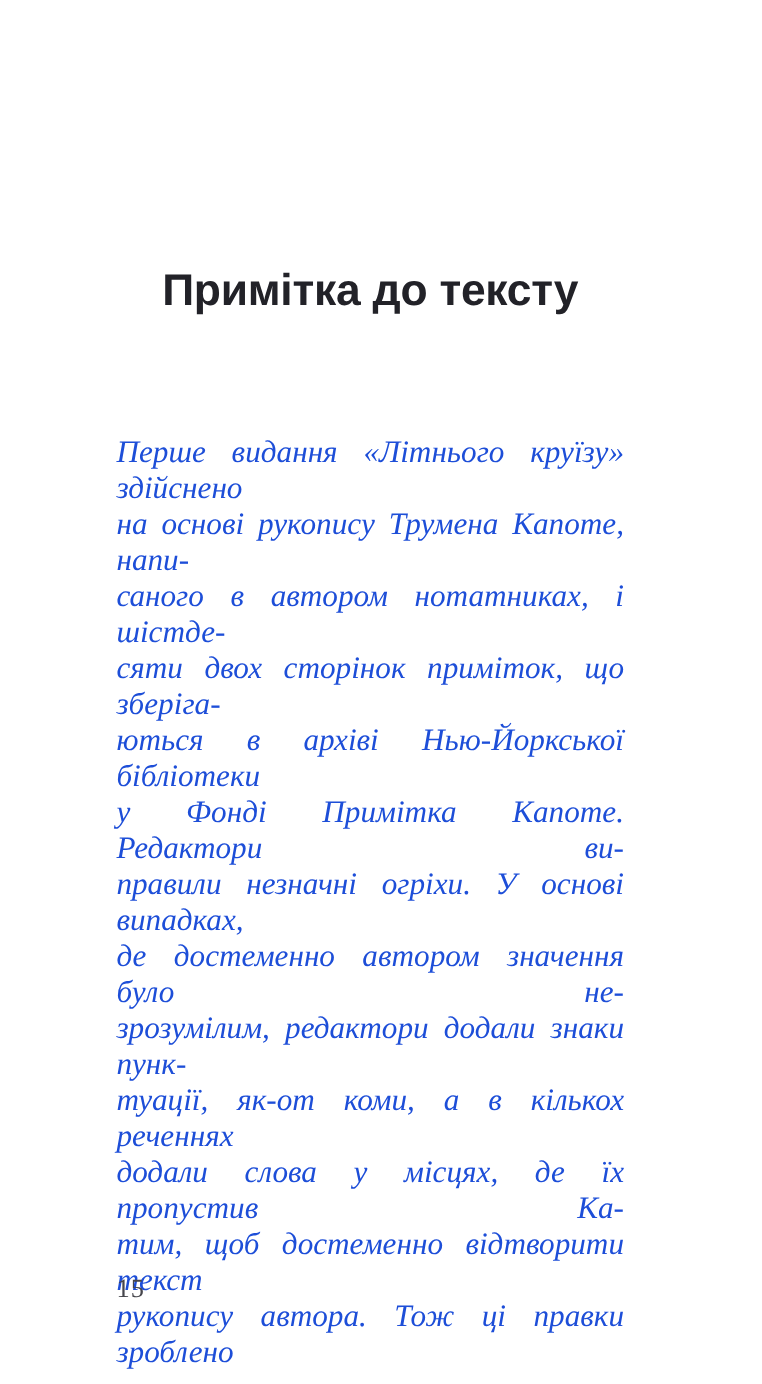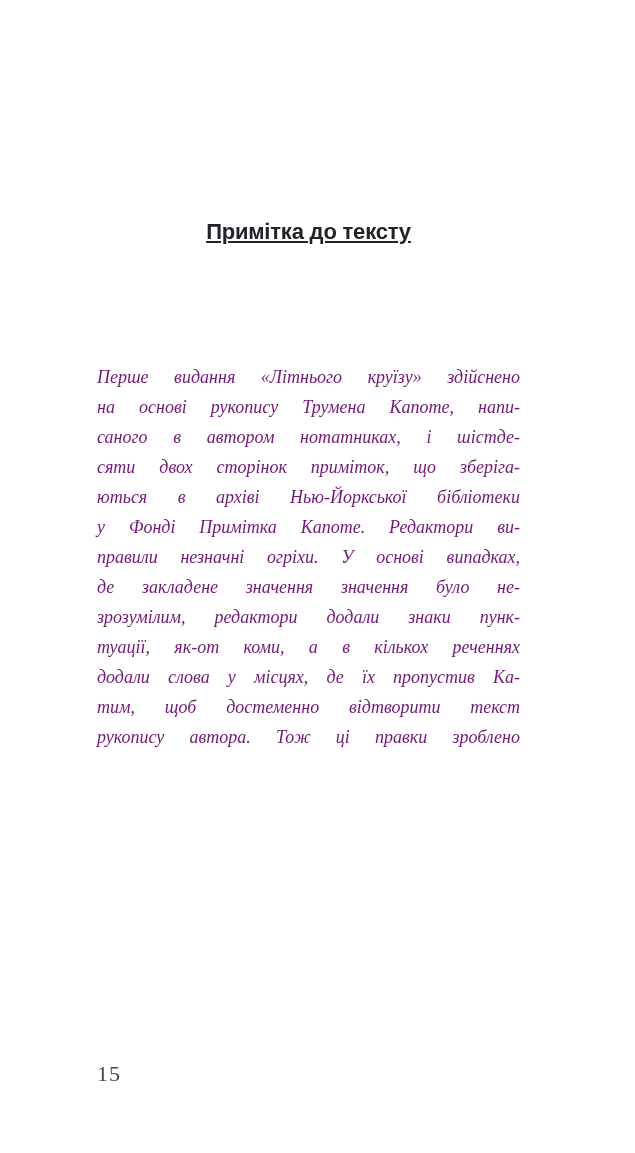--- a/index.html
+++ b/index.html
@@ -20,38 +20,37 @@
     background: #ffffff;
   }
   .section-title {
     position: absolute;
     top: 200px;
     left: 97px;
     width: 423px;
     text-align: center;
     font-family: "Liberation Sans", sans-serif;
     font-weight: 700;
-    font-size: 22px;
+    font-size: 37px;
     line-height: 34px;
     letter-spacing: -0.2px;
     color: #222228;
-    text-decoration: underline;
   }
   .note-paragraph {
     position: absolute;
     top: 362px;
     left: 97px;
     width: 423px;
   }
   .body-line {
     font-family: "Liberation Serif", serif;
     font-style: italic;
-    font-size: 18px;
+    font-size: 26px;
     line-height: 30px;
-    color: #701a75;
+    color: #1d4ed8;
     text-align: justify;
     text-align-last: justify;
     white-space: normal;
   }
   .body-line.last {
     text-align: left;
     text-align-last: left;
   }
   .page-number {
     position: absolute;
@@ -74,21 +73,21 @@
   <h1 class="section-title">Примітка до тексту</h1>
 
   <div class="note-paragraph">
     <div class="body-line">Перше видання «Літнього круїзу» здійснено</div>
     <div class="body-line">на основі рукопису Трумена Капоте, напи-</div>
     <div class="body-line">саного в автором нотатниках, і шістде-</div>
     <div class="body-line">сяти двох сторінок приміток, що зберіга-</div>
     <div class="body-line">ються в архіві Нью-Йоркської бібліотеки</div>
     <div class="body-line">у Фонді Примітка Капоте. Редактори ви-</div>
     <div class="body-line">правили незначні огріхи. У основі випадках,</div>
-    <div class="body-line">де закладене значення значення було не-</div>
+    <div class="body-line">де достеменно автором значення було не-</div>
     <div class="body-line">зрозумілим, редактори додали знаки пунк-</div>
     <div class="body-line">туації, як-от коми, а в кількох реченнях</div>
     <div class="body-line">додали слова у місцях, де їх пропустив Ка-</div>
     <div class="body-line">тим, щоб достеменно відтворити текст</div>
     <div class="body-line">рукопису автора. Тож ці правки зроблено</div>
   </div>
 
   <div class="page-number">15</div>
 
 </div>

